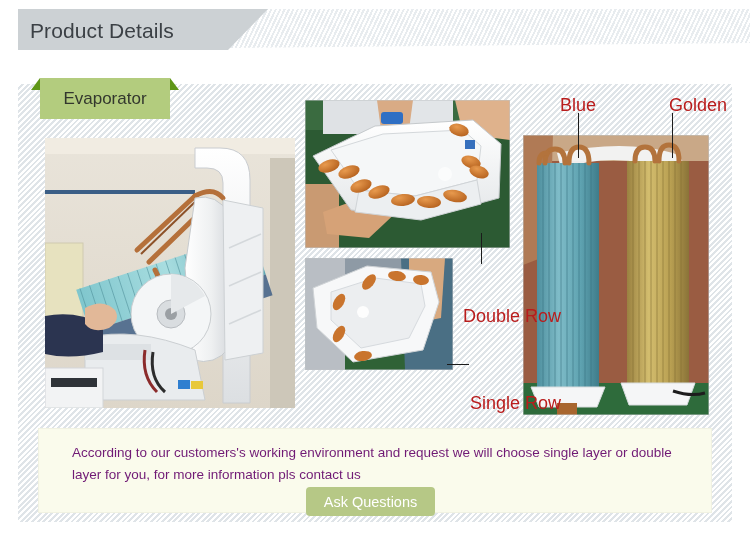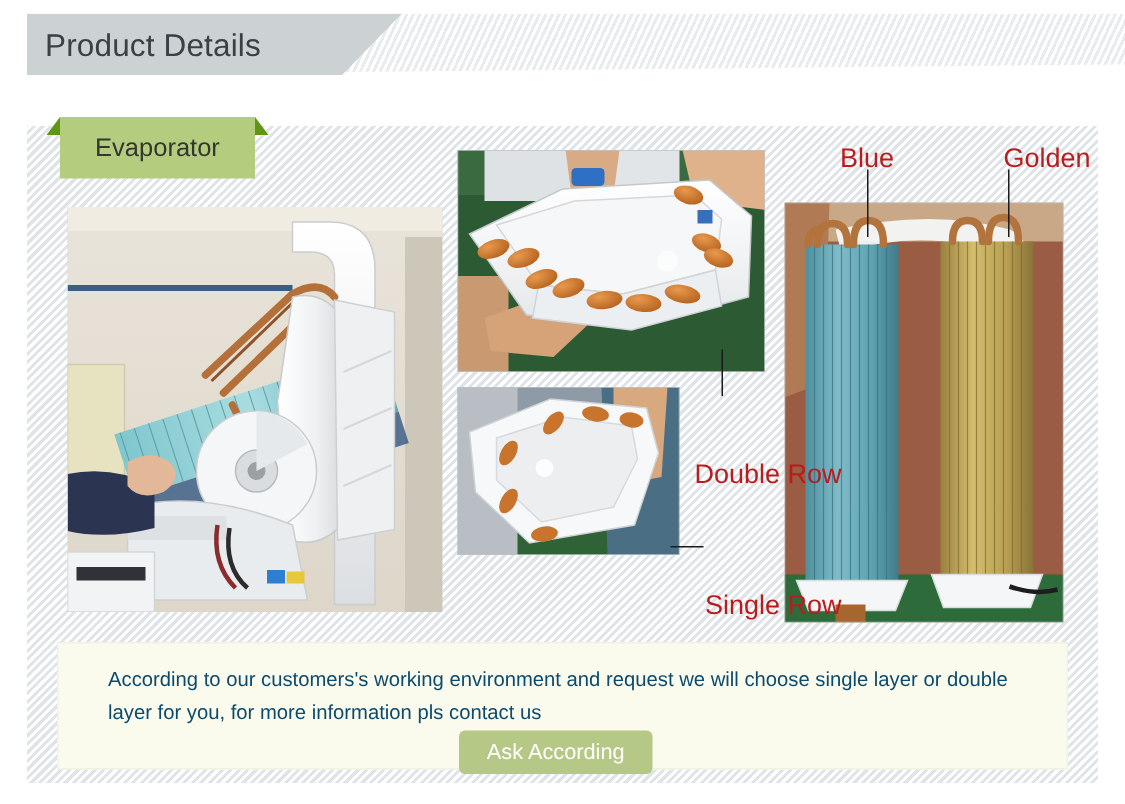--- a/index.html
+++ b/index.html
@@ -166,21 +166,21 @@
     border: 1px solid #f1f2e2;
     box-sizing: border-box;
   }
   .note-text {
     position: absolute;
     left: 33px;
     top: 13px;
     width: 615px;
     font-size: 13.5px;
     line-height: 22px;
-    color: #0c4a6e;
+    color: #701a75;
   }
   .ask-btn {
     position: absolute;
     left: 267px;
     top: 58px;
     width: 129px;
     height: 29px;
     background: #b6c886;
     border: none;
     border-radius: 4px;
@@ -447,16 +447,16 @@
   <div class="callout" id="label-golden">Golden</div>
 
   <div class="leader" id="leader-double"></div>
   <div class="callout" id="label-double">Double Row</div>
 
   <div class="leader" id="leader-single"></div>
   <div class="callout" id="label-single">Single Row</div>
 
   <div class="note-box">
     <div class="note-text">According to our customers's working environment and request  we will choose single layer or double layer for you, for more information pls contact us</div>
-    <button class="ask-btn">Ask According</button>
+    <button class="ask-btn">Ask Questions</button>
   </div>
 
 </div>
 
 </body></html>

